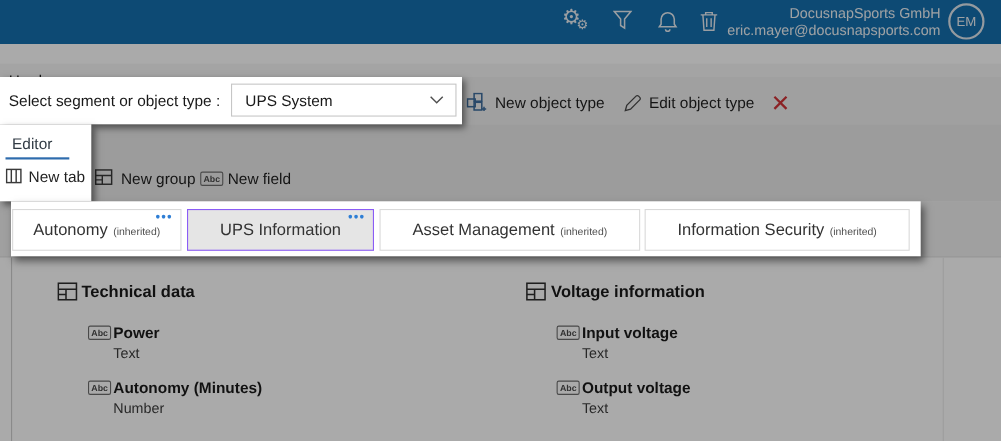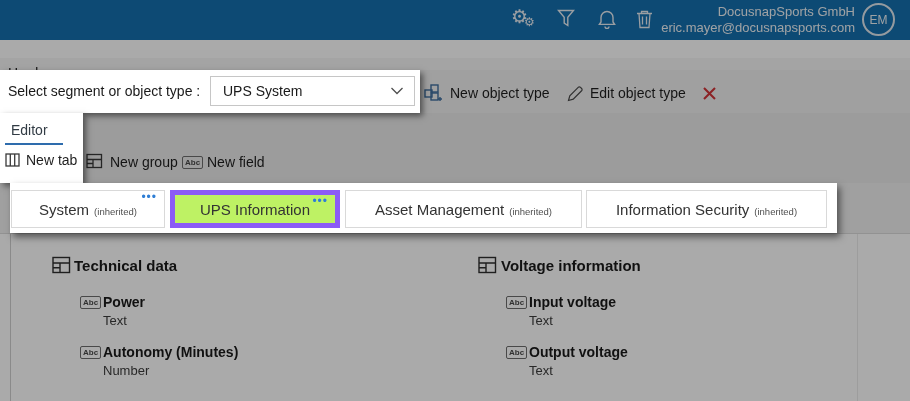--- a/index.html
+++ b/index.html
@@ -40,21 +40,21 @@
   .dropdown .val { position:absolute; left:12px; top:6px; font-size:14px; color:#191919; }
   .dropdown svg { position:absolute; right:10px; top:9px; }
 
   .box-editor { left:0; top:113px; width:83px; height:70px; }
   .editor-tab { position:absolute; left:11px; top:9px; font-size:14px; color:#313b44; }
   .editor-underline { position:absolute; left:5px; top:30px; width:58px; height:2px; background:#2e6cad; }
   .newtab-item { position:absolute; left:5px; top:39px; display:flex; align-items:center; gap:6px; }
 
   .box-tabs { left:10px; top:183px; width:827px; height:50px; box-shadow:3px 4px 7px rgba(0,0,0,0.5); }
   .tab { position:absolute; top:7px; height:38px; background:#fff; border:1px solid #d9d9d9; display:flex; align-items:center; justify-content:center; }
-  .tab.active { background:#bef264; border:5px solid #8b5cf6; }
+  .tab.active { background:#e5e5e5; border:1px solid #8b5cf6; }
   .tab .main { font-size:15px; color:#333; white-space:nowrap; }
   .tab .suffix { font-size:9.5px; color:#4f4f4f; margin-left:5px; position:relative; top:2px; white-space:nowrap; }
   .tab .dots { position:absolute; top:0px; right:7px; font-size:12px; letter-spacing:1px; color:#2e7ed5; line-height:12px; cursor:pointer; }
 
   .gear-big { font-size:19px; line-height:19px; }
   .gear-small { font-size:12px; line-height:12px; position:absolute; left:13px; top:9px; }
 </style>
 </head>
 <body>
 
@@ -171,21 +171,21 @@
       <svg width="15" height="16" viewBox="0 0 15 16">
         <rect x="1" y="2" width="13" height="12" fill="none" stroke="#3a3a3a" stroke-width="1.3"></rect>
         <path d="M5.3 2 V14 M9.7 2 V14" stroke="#3a3a3a" stroke-width="1.3"></path>
       </svg>
       <span class="tb-label">New tab</span>
     </div>
   </div>
 
   <div class="abs hl box-tabs">
     <div class="tab" style="left:1px; width:154px;">
-      <span class="main">System</span>
+      <span class="main">Autonomy</span>
       <span class="suffix">(inherited)</span>
       <span class="dots">•••</span>
     </div>
     <div class="tab active" style="left:160px; width:170px;">
       <span class="main">UPS Information</span>
       <span class="dots">•••</span>
     </div>
     <div class="tab" style="left:335px; width:237px;">
       <span class="main">Asset Management</span>
       <span class="suffix">(inherited)</span>

